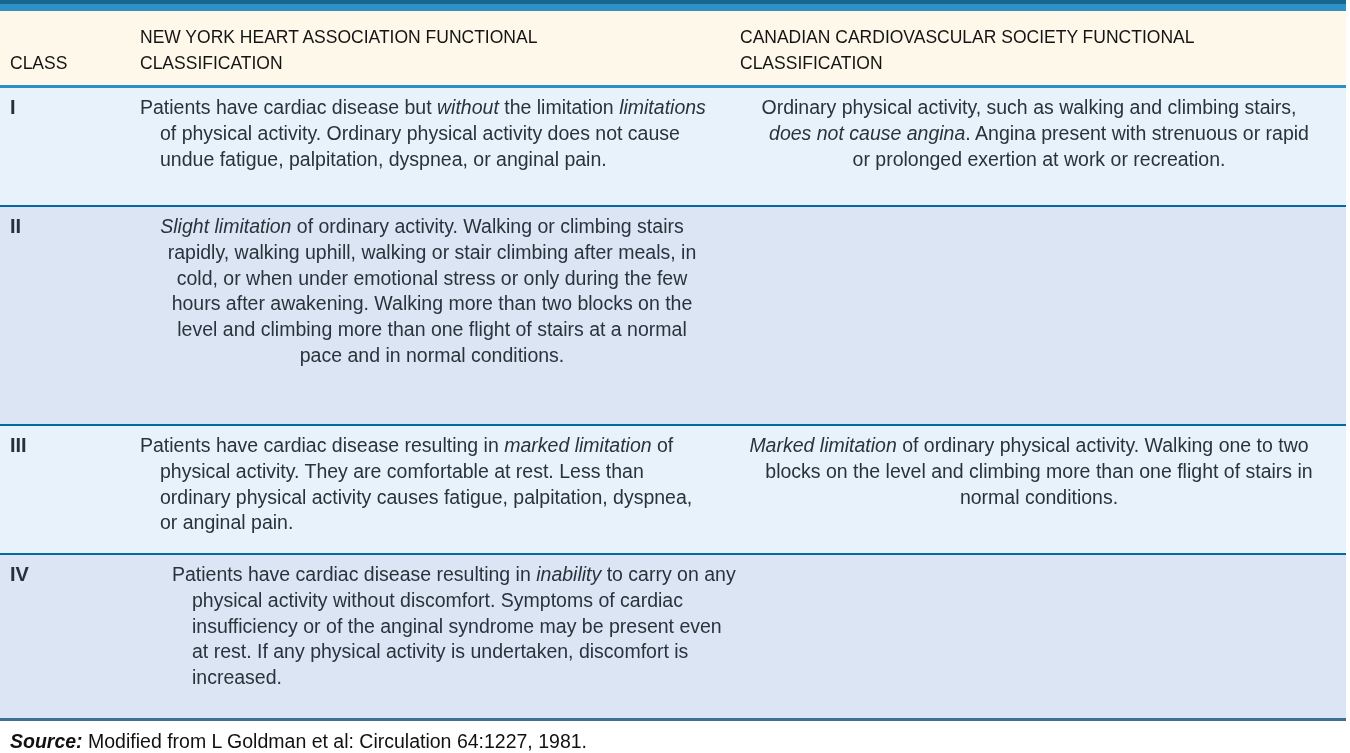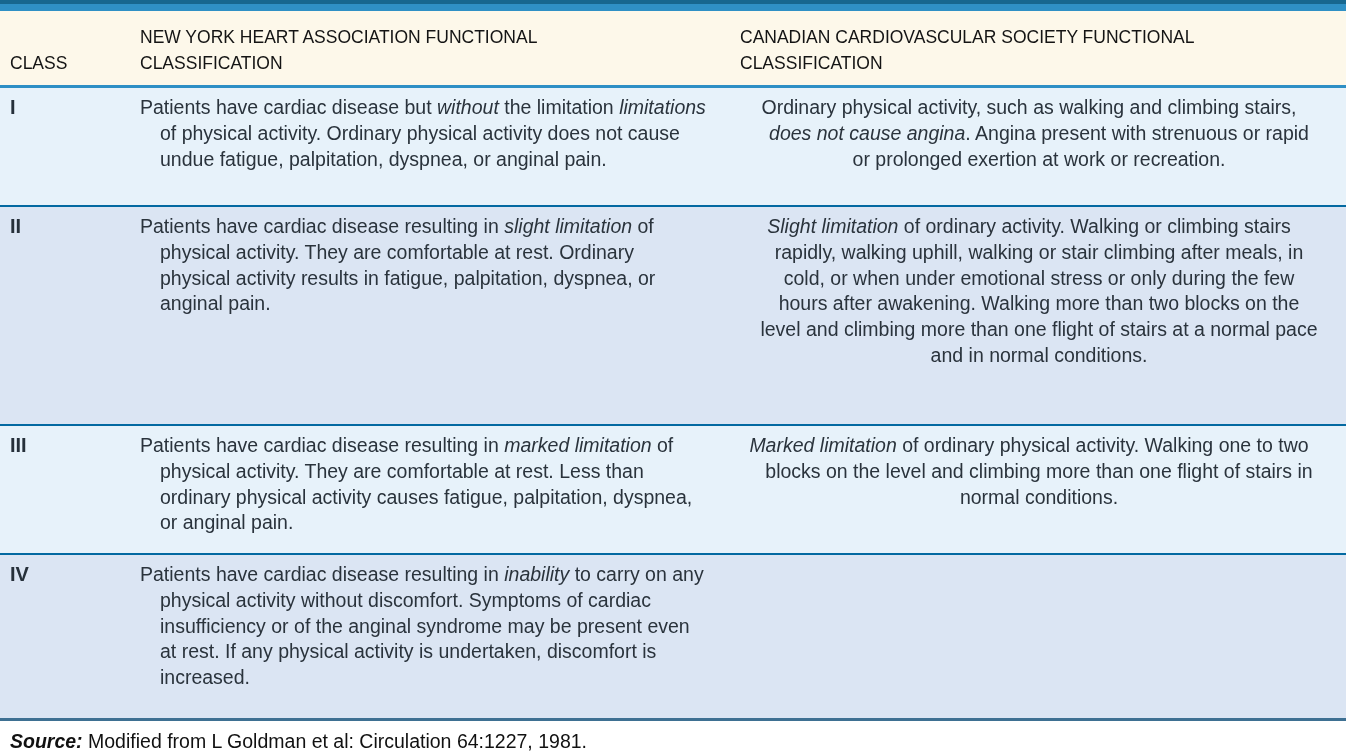--- a/index.html
+++ b/index.html
@@ -41,21 +41,21 @@
     display: grid;
     grid-template-columns: 132px 600px 1fr;
     padding: 7px 0 6px 0;
   }
   .row + .row { border-top: 2px solid #0369a1; }
   .row-light { background: var(--row_light); }
   .row-dark  { background: var(--row_dark); }
   .r1 { min-height: 117px; }
   .r2 { min-height: 219px; }
   .r3 { min-height: 129px; }
-  .r4 { min-height: 165px; }
+  .r4 { min-height: 165px; gap: 32px; }
 
   .class-cell {
     padding-left: 10px;
     font-weight: bold;
     font-size: 20px;
     color: #26303a;
     line-height: 25.8px;
   }
   .body-cell p {
     margin: 0;
@@ -94,23 +94,20 @@
     <div class="body-cell cell-nyha">
       <p><span>Patients have cardiac disease but </span><span style="font-style: italic; margin-top: 37px;">without</span><span> the limitation </span><span style="font-style: italic;">limitations</span><span> of physical activity. Ordinary physical activity does not cause undue fatigue, palpitation, dyspnea, or anginal pain.</span></p>
     </div>
     <div class="body-cell cell-ccs">
       <p><span>Ordinary physical activity, such as walking and climbing stairs, </span><span style="font-style: italic;">does not cause angina</span><span>. Angina present with strenuous or rapid or prolonged exertion at work or recreation.</span></p>
     </div>
   </div>
 
   <div class="row row-dark r2">
     <div class="class-cell">II</div>
-    <div class="body-cell cell-nyha">
-      <p><span>Patients have cardiac disease resulting in </span><span style="font-style: italic;">slight limitation</span><span> of physical activity. They are comfortable at rest. Ordinary physical activity results in fatigue, palpitation, dyspnea, or anginal pain.</span></p>
-    </div>
     <div class="body-cell cell-ccs">
       <p><span style="font-style: italic;">Slight limitation</span><span> of ordinary activity. Walking or climbing stairs rapidly, walking uphill, walking or stair climbing after meals, in cold, or when under emotional stress or only during the few hours after awakening. Walking more than two blocks on the level and climbing more than one flight of stairs at a normal pace and in normal conditions.</span></p>
     </div>
   </div>
 
   <div class="row row-light r3">
     <div class="class-cell">III</div>
     <div class="body-cell cell-nyha">
       <p><span>Patients have cardiac disease resulting in </span><span style="font-style: italic;">marked limitation</span><span> of physical activity. They are comfortable at rest. Less than ordinary physical activity causes fatigue, palpitation, dyspnea, or anginal pain.</span></p>
     </div>

